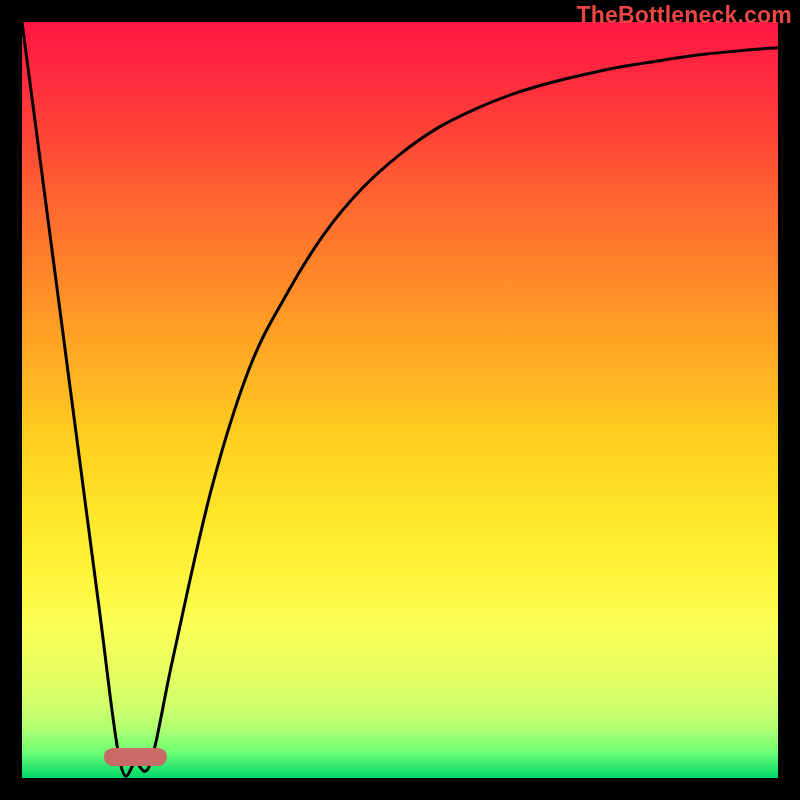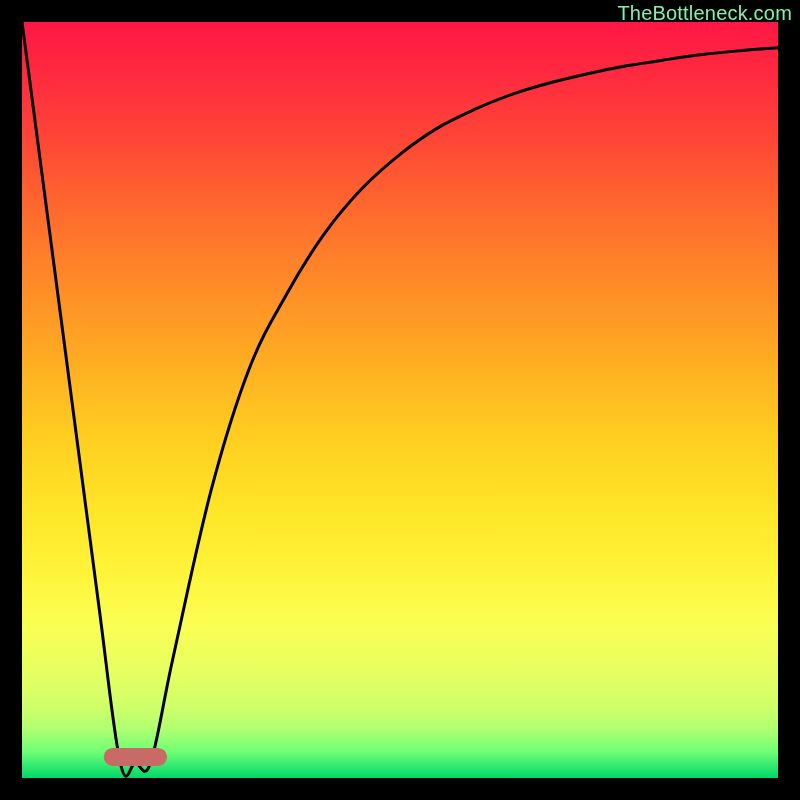--- a/index.html
+++ b/index.html
@@ -16,23 +16,23 @@
     left: 22px;
     top: 22px;
     width: 756px;
     height: 756px;
     background: #000;
   }
   .watermark {
     position: absolute;
     top: 2px;
     right: 8px;
-    color: #86efac;
-    font-size: 20px;
-    font-weight: 400;
+    color: #ef4444;
+    font-size: 23px;
+    font-weight: 700;
     letter-spacing: 0.2px;
     z-index: 10;
   }
   svg {
     display: block;
   }
 </style>
 </head>
 <body>
 

